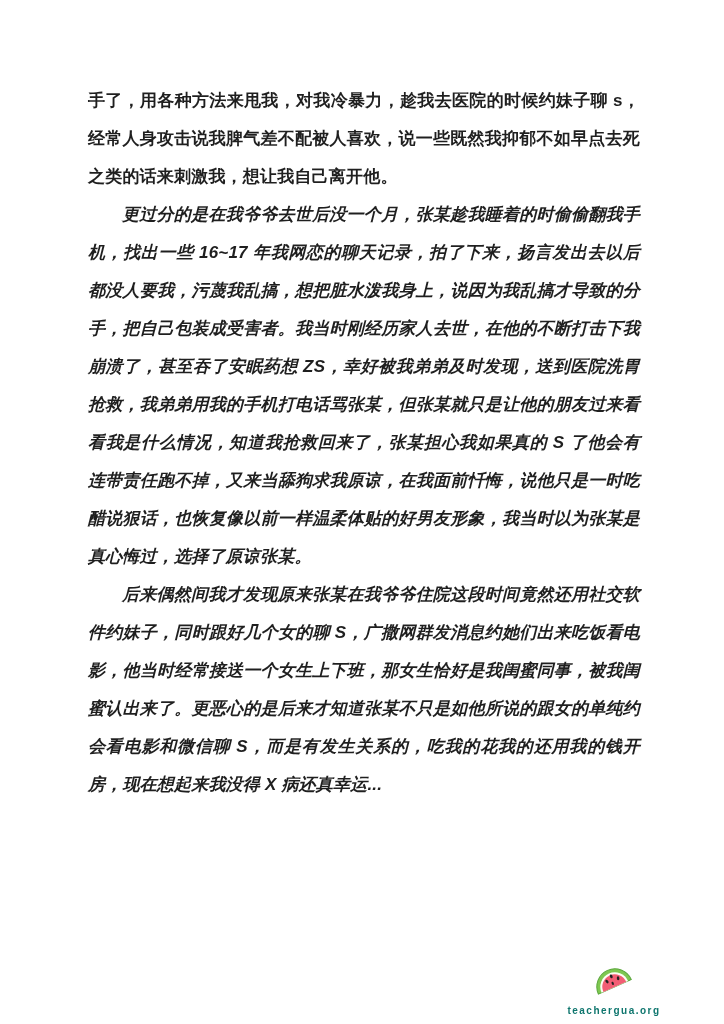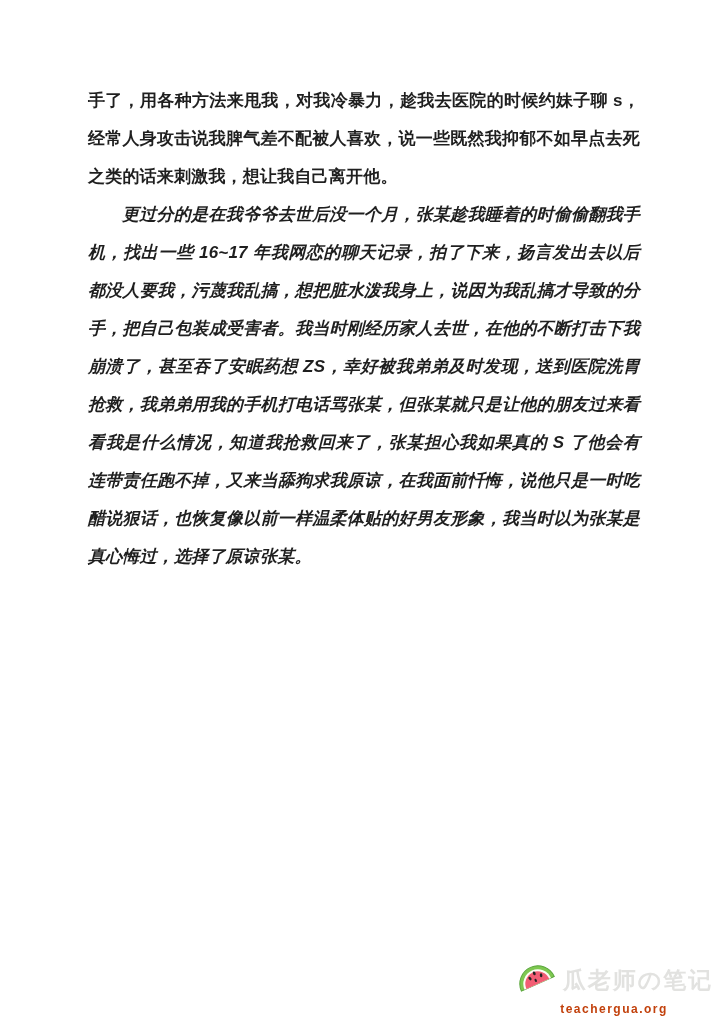--- a/index.html
+++ b/index.html
@@ -64,51 +64,51 @@
   }
   .wm-title {
     font-size: 23px;
     font-weight: 700;
     color: #e2e2e0;
     letter-spacing: 2px;
     text-shadow: 0 0 1px #ffffff;
     white-space: nowrap;
   }
   .wm-url {
-    font-size: 12px;
+    font-size: 10px;
     font-weight: 700;
-    color: #c2410c;
+    color: #0f766e;
     letter-spacing: 1.5px;
     margin-top: 2px;
     text-shadow: 0 0 1px #ffffff;
   }
 </style>
 </head>
 <body>
 
 <div class="page">
 
   <div class="text-block">
     <p>手了，用各种方法来甩我，对我冷暴力，趁我去医院的时候约妹子聊 s，经常人身攻击说我脾气差不配被人喜欢，说一些既然我抑郁不如早点去死之类的话来刺激我，想让我自己离开他。</p>
     <p class="indent">更过分的是在我爷爷去世后没一个月，张某趁我睡着的时偷偷翻我手机，找出一些 16~17 年我网恋的聊天记录，拍了下来，扬言发出去以后都没人要我，污蔑我乱搞，想把脏水泼我身上，说因为我乱搞才导致的分手，把自己包装成受害者。我当时刚经历家人去世，在他的不断打击下我崩溃了，甚至吞了安眠药想 ZS，幸好被我弟弟及时发现，送到医院洗胃抢救，我弟弟用我的手机打电话骂张某，但张某就只是让他的朋友过来看看我是什么情况，知道我抢救回来了，张某担心我如果真的 S 了他会有连带责任跑不掉，又来当舔狗求我原谅，在我面前忏悔，说他只是一时吃醋说狠话，也恢复像以前一样温柔体贴的好男友形象，我当时以为张某是真心悔过，选择了原谅张某。</p>
+    <p class="indent">后来偶然间我才发现原来张某在我爷爷住院这段时间竟然还用社交软件约妹子，同时跟好几个女的聊 S，广撒网群发消息约她们出来吃饭看电影，他当时经常接送一个女生上下班，那女生恰好是我闺蜜同事，被我闺蜜认出来了。更恶心的是后来才知道张某不只是如他所说的跟女的单纯约会看电影和微信聊 S，而是有发生关系的，吃我的花我的还用我的钱开房，现在想起来我没得 X 病还真幸运...</p>
   </div>
 
   <div class="watermark">
     <div class="wm-row">
       <span class="wm-icon">
         <svg width="44" height="40" viewBox="0 0 44 40" aria-hidden="true">
           <g transform="rotate(-24 22 22)">
             <path d="M4 24 A18 18 0 0 1 40 24 Z" fill="#7ec850" stroke="#5aa63c" stroke-width="1"></path>
             <path d="M7.5 24 A14.5 14.5 0 0 1 36.5 24 Z" fill="#fdfdf5"></path>
             <path d="M9.5 24 A12.5 12.5 0 0 1 34.5 24 Z" fill="#f25e74"></path>
             <ellipse cx="17" cy="16" rx="1.3" ry="2" fill="#222222" transform="rotate(-15 17 16)"></ellipse>
             <ellipse cx="23" cy="13" rx="1.3" ry="2" fill="#222222"></ellipse>
             <ellipse cx="28.5" cy="17.5" rx="1.3" ry="2" fill="#222222" transform="rotate(20 28.5 17.5)"></ellipse>
             <ellipse cx="21.5" cy="20" rx="1.1" ry="1.7" fill="#222222"></ellipse>
           </g>
         </svg>
       </span>
-      <span class="wm-title">瓜老师の笔记</span>
     </div>
     <div class="wm-url">teachergua.org</div>
   </div>
 
 </div>
 
 </body></html>

